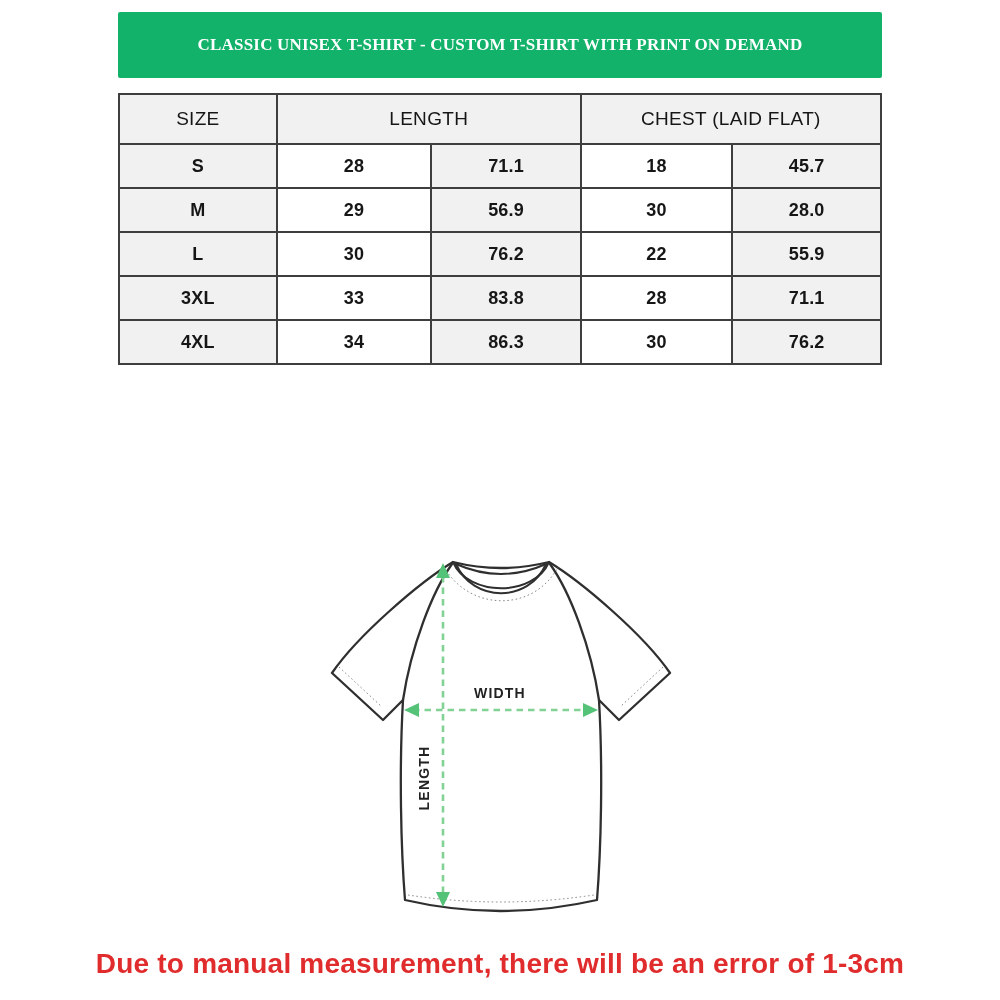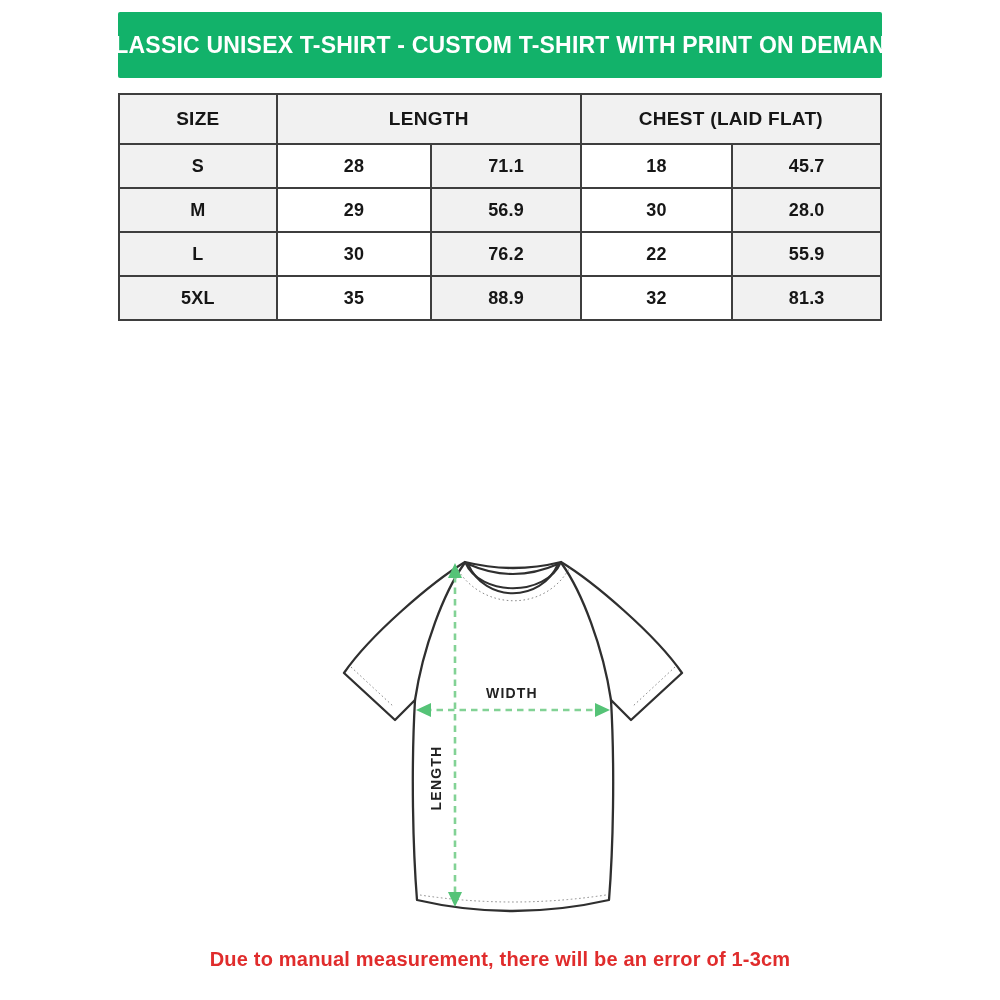--- a/index.html
+++ b/index.html
@@ -23,54 +23,54 @@
     font-family:"Liberation Sans", sans-serif;
     overflow:hidden;
   }
   .banner{
     position:absolute;left:118px;top:12px;width:764px;height:66px;
     background:var(--banner-green);
     border-radius:2px;
     display:flex;align-items:center;justify-content:center;
   }
   .banner-title{
-    color:#ffffff;font-size:23px;font-weight:700;letter-spacing:0.2px;
-    white-space:nowrap;text-align:center;
+    color:#ffffff;font-size:17px;font-weight:700;letter-spacing:0.2px;
+    white-space:nowrap;text-align:center;font-family:Liberation Serif, serif;
   }
   .size-table-wrap{position:absolute;left:118px;top:93px;width:764px;}
   table.size-table{
     width:100%;border-collapse:collapse;table-layout:fixed;
     border:2px solid var(--border-dark);
   }
   table.size-table th, table.size-table td{
     border:2px solid var(--border-dark);
     text-align:center;vertical-align:middle;
     color:#161616;
   }
   table.size-table th{
     height:50px;background:var(--cell-gray);
-    font-size:19px;font-weight:700;letter-spacing:0.3px;
+    font-size:19px;font-weight:400;letter-spacing:0.3px;
   }
   table.size-table td{
     height:44px;font-size:18px;font-weight:700;letter-spacing:0.2px;
   }
   td.col-gray{background:var(--cell-gray);}
   td.col-white{background:var(--cell-white);}
-  .diagram{position:absolute;left:322px;top:550px;width:380px;height:390px;}
+  .diagram{position:absolute;left:310px;top:550px;width:380px;height:390px;}
   .shirt-line{fill:none;stroke:var(--shirt-line);stroke-width:2.3;stroke-linejoin:round;stroke-linecap:round;}
   .shirt-fill{fill:#ffffff;stroke:var(--shirt-line);stroke-width:2.3;stroke-linejoin:round;stroke-linecap:round;}
   .collar-line{fill:none;stroke:var(--shirt-line);stroke-width:2;stroke-linecap:round;}
   .stitch{fill:none;stroke:var(--stitch-gray);stroke-width:1;stroke-dasharray:1.6,2.6;}
   .dim-line{fill:none;stroke:var(--arrow-dash);stroke-width:2.6;stroke-dasharray:6.5,5;}
   .dim-head{fill:var(--arrow-head);stroke:none;}
   .dim-label{font-family:"Liberation Sans",sans-serif;font-size:14px;font-weight:700;letter-spacing:1.2px;fill:var(--label-dark);}
   .note{
     position:absolute;left:0;top:948px;width:1000px;
     text-align:center;
-    color:var(--note-red);font-size:20px;font-weight:700;letter-spacing:0.2px;
+    color:var(--note-red);font-size:28px;font-weight:700;letter-spacing:0.2px;
   }
 </style>
 </head>
 <body>
 
 <div class="page">
 
   <div class="banner">
     <span class="banner-title">CLASSIC UNISEX T-SHIRT - CUSTOM T-SHIRT WITH PRINT ON DEMAND</span>
   </div>
@@ -107,25 +107,32 @@
           <td class="col-gray">28.0</td>
         </tr>
         <tr>
           <td class="col-gray">L</td>
           <td class="col-white">30</td>
           <td class="col-gray">76.2</td>
           <td class="col-white">22</td>
           <td class="col-gray">55.9</td>
         </tr>
         <tr>
-          <td class="col-gray">5XL</td>
-          <td class="col-white">35</td>
-          <td class="col-gray">88.9</td>
-          <td class="col-white">32</td>
-          <td class="col-gray">81.3</td>
+          <td class="col-gray">3XL</td>
+          <td class="col-white">33</td>
+          <td class="col-gray">83.8</td>
+          <td class="col-white">28</td>
+          <td class="col-gray">71.1</td>
+        </tr>
+        <tr>
+          <td class="col-gray">4XL</td>
+          <td class="col-white">34</td>
+          <td class="col-gray">86.3</td>
+          <td class="col-white">30</td>
+          <td class="col-gray">76.2</td>
         </tr>
       </tbody>
     </table>
   </div>
 
   <div class="diagram">
     <svg viewBox="0 0 380 390" width="380" height="390">
 
       <path class="shirt-fill" d="
         M143,12

